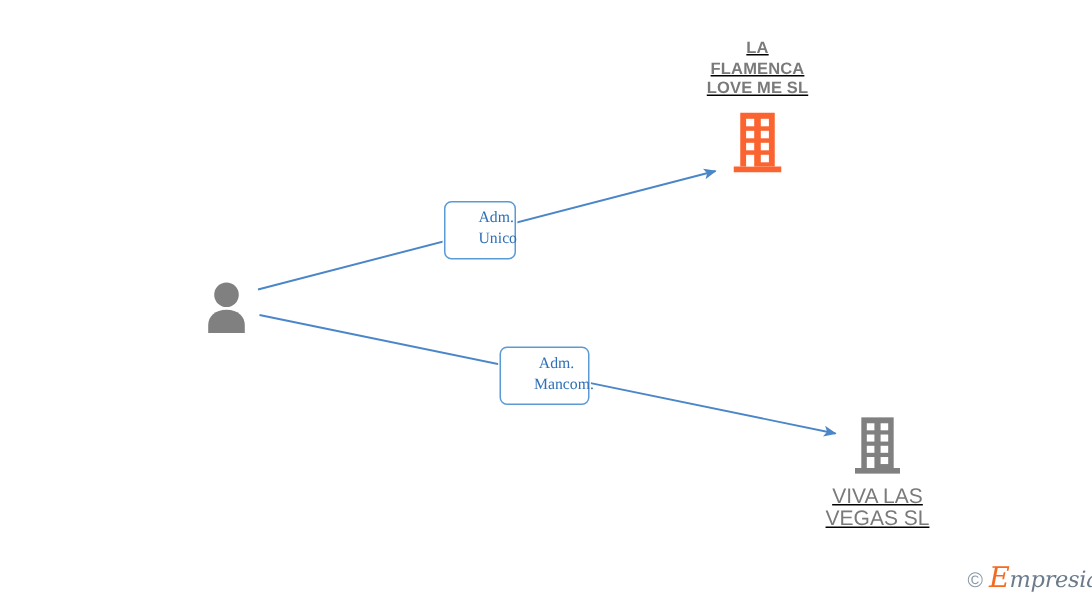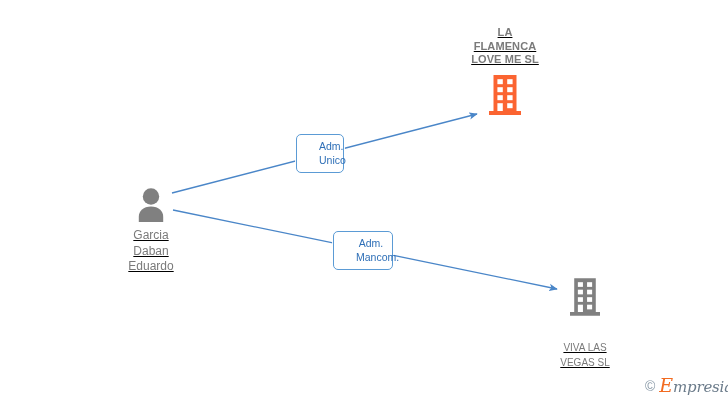--- a/index.html
+++ b/index.html
@@ -75,41 +75,42 @@
     margin: 8px auto 0 auto;
     width: 32px;
     height: 40px;
   }
   .company-icon-bottom {
     width: 30px;
     height: 38px;
     margin: 0 auto;
   }
   .company-caption {
-    margin-top: 24px;
-    font-size: 10px;
+    margin-top: 7px;
+    font-size: 14px;
     line-height: 15px;
     color: #7a7a7a;
     white-space: pre-line;
   }
 
   
   .edge-label {
     position: absolute;
     box-sizing: border-box;
     border: 1px solid #5b9bd5;
     border-radius: 5px;
     background: #ffffff;
     color: #2e6fb7;
     font-size: 10.5px;
     line-height: 14px;
     text-align: center;
     padding: 4px 6px 5px 22px;
     white-space: pre-line;
     box-shadow: 0 0 0 1px rgba(255,255,255,0.9);
+    font-family: Liberation Serif, serif;
   }
   .edge-label-unico {
     left: 296px;
     top: 134px;
     width: 48px;
   }
   .edge-label-mancom {
     left: 333px;
     top: 231px;
     width: 60px;
@@ -161,23 +162,20 @@
 Unico</div>
 
   <div class="edge-label edge-label-mancom">Adm.
 Mancom.</div>
 
   <div class="node node-person">
     <svg class="person-icon" viewBox="0 0 34 36" xmlns="http://www.w3.org/2000/svg">
       <circle cx="17" cy="10.5" r="8.2" fill="#808080"></circle>
       <path d="M17 20.5c-7.6 0-12.2 4.4-12.2 10.2V36h24.4v-5.3c0-5.8-4.6-10.2-12.2-10.2z" fill="#808080"></path>
     </svg>
-    <div class="person-label">Garcia
-Daban
-Eduardo</div>
   </div>
 
   <div class="node node-company-top">
     <div class="company-title">LA
 FLAMENCA
 LOVE ME SL</div>
     <svg class="company-icon" viewBox="0 0 32 40" xmlns="http://www.w3.org/2000/svg">
       <rect x="4.5" y="0" width="23" height="36" fill="#fb6431"></rect>
       <rect x="0" y="36" width="32" height="4" fill="#fb6431"></rect>
       <rect x="8.4" y="4.2" width="5.4" height="5" fill="#ffffff"></rect>

